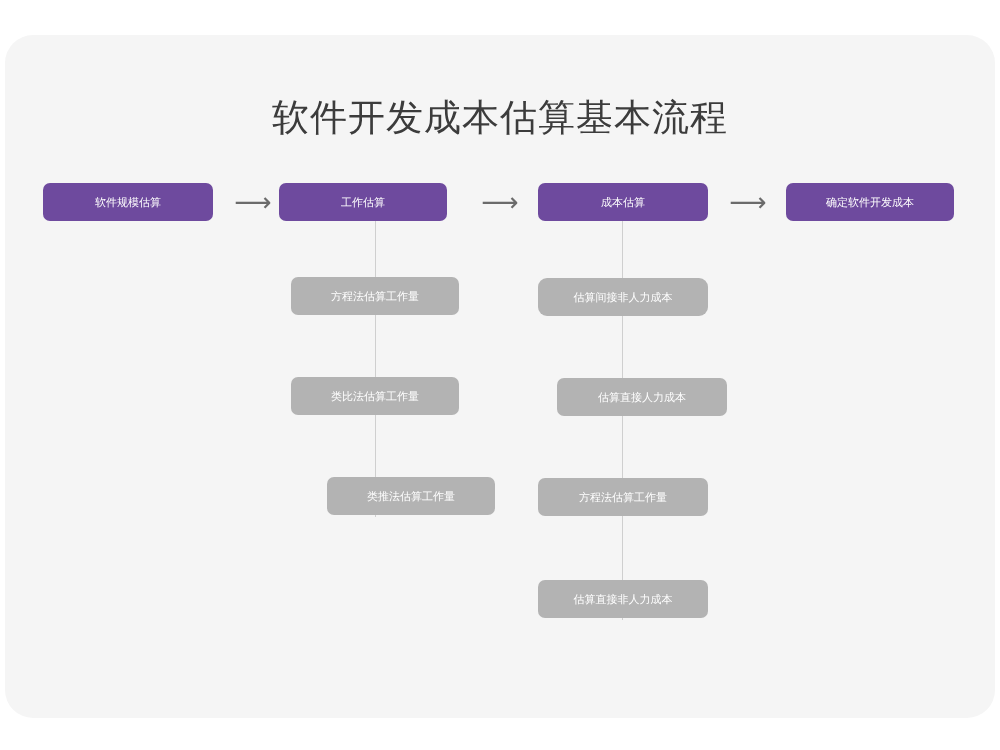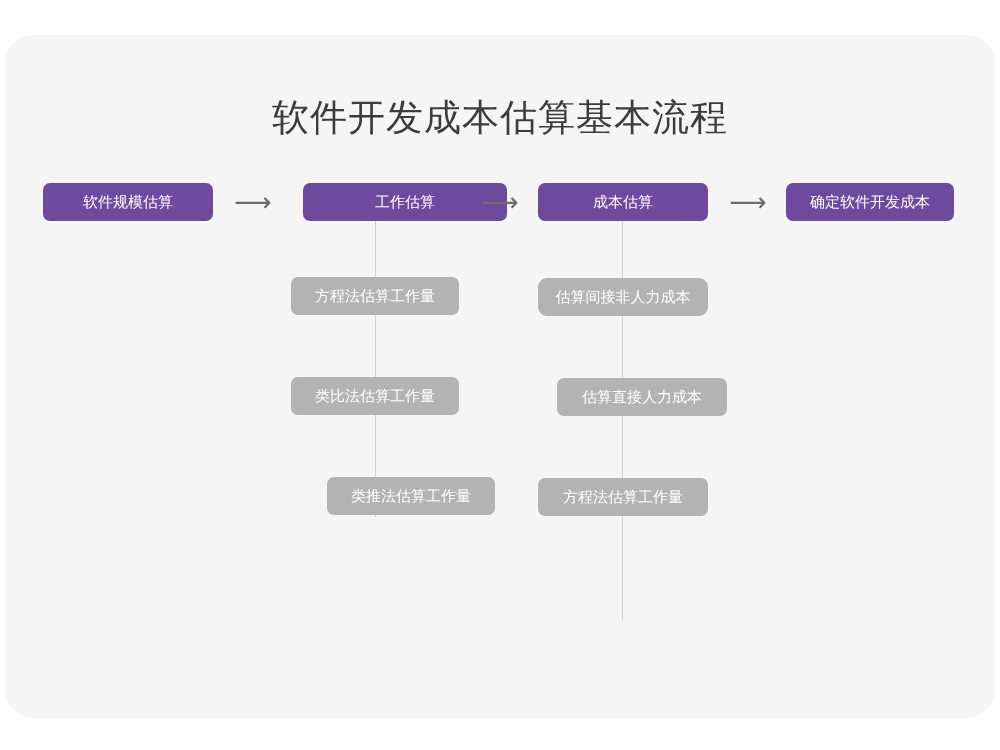--- a/index.html
+++ b/index.html
@@ -46,21 +46,21 @@
 
   
   .node {
     position: absolute;
     box-sizing: border-box;
     display: flex;
     align-items: center;
     justify-content: center;
     border-radius: 7px;
     white-space: nowrap;
-    font-size: 15px;
+    font-size: 11px;
   }
   .node.primary {
     background: #6e4a9e;
     color: #ffffff;
     height: 38px;
   }
   .node.sub {
     background: #b3b3b3;
     color: #ffffff;
     height: 38px;
@@ -93,21 +93,21 @@
   <div id="card"></div>
 
   <div id="title">软件开发成本估算基本流程</div>
 
   <div class="node primary" style="left:43px; top:183px; width:170px;">
     <span>软件规模估算</span>
   </div>
 
   <div class="arrow" style="left:225px; top:187px;">⟶</div>
 
-  <div class="node primary" style="left:303px; top:183px; width:204px;font-family:Liberation Serif, serif;">
+  <div class="node primary" style="left:279px; top:183px; width:168px;font-family:Liberation Serif, serif;">
     <span>工作估算</span>
   </div>
 
   <div class="arrow" style="left:472px; top:187px;">⟶</div>
 
   <div class="node primary" style="left:538px; top:183px; width:170px;">
     <span>成本估算</span>
   </div>
 
   <div class="arrow" style="left:720px; top:187px;">⟶</div>
@@ -137,14 +137,17 @@
   </div>
 
   <div class="node sub" style="left:538px; top:378px; width:170px;margin-left:19px;">
     <span>估算直接人力成本</span>
   </div>
 
   <div class="node sub" style="left:538px; top:478px; width:170px;">
     <span>方程法估算工作量</span>
   </div>
 
+  <div class="node sub" style="left:538px; top:580px; width:170px;">
+    <span>估算直接非人力成本</span>
+  </div>
 
 </div>
 
 </body></html>

